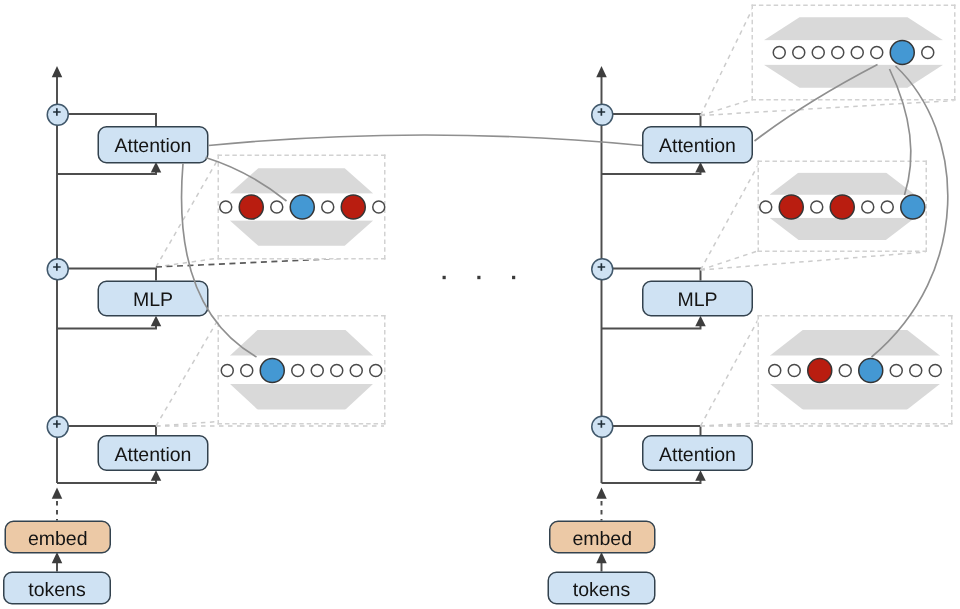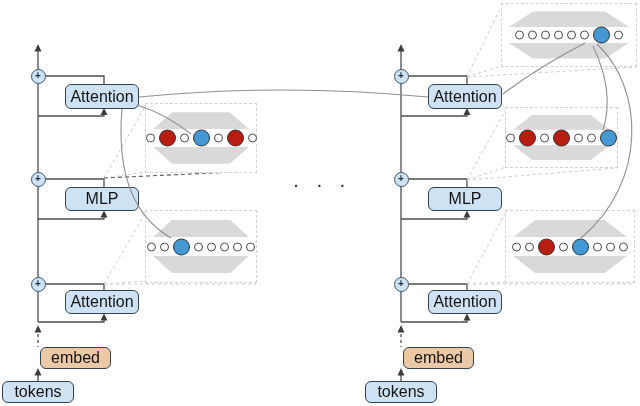--- a/index.html
+++ b/index.html
@@ -7,24 +7,24 @@
     position:relative;width:640px;height:406px;background:#fff;overflow:hidden;
     font-family:"Liberation Sans", sans-serif;
   }
   svg.layer{position:absolute;left:0;top:0;}
   #under{z-index:1;}
   #over{z-index:3;}
   .block{
     position:absolute;z-index:2;box-sizing:border-box;
     border:1.5px solid #33424e;border-radius:6px;
     background:var(--block-blue,#cfe2f3);
-    color:#141414;font-size:16px;text-align:center;
+    color:#141414;font-size:13px;text-align:center;
     display:flex;align-items:center;justify-content:center;
   }
-  .block.embed{background:var(--embed-tan,#ecc9a6);margin-left:37px;}
+  .block.embed{background:var(--embed-tan,#ecc9a6);}
   .plus-node{
     position:absolute;z-index:2;width:15px;height:15px;border-radius:50%;
     background:var(--block-blue,#cfe2f3);border:1.2px solid #41586b;box-sizing:border-box;
     color:#22303a;font-size:10px;line-height:11.5px;text-align:center;font-weight:bold;
   }
   .feature-box{
     position:absolute;z-index:2;box-sizing:border-box;background:#ffffff;
     border:1px dashed #d2d2d2;
   }
   .hex-top,.hex-bottom{

